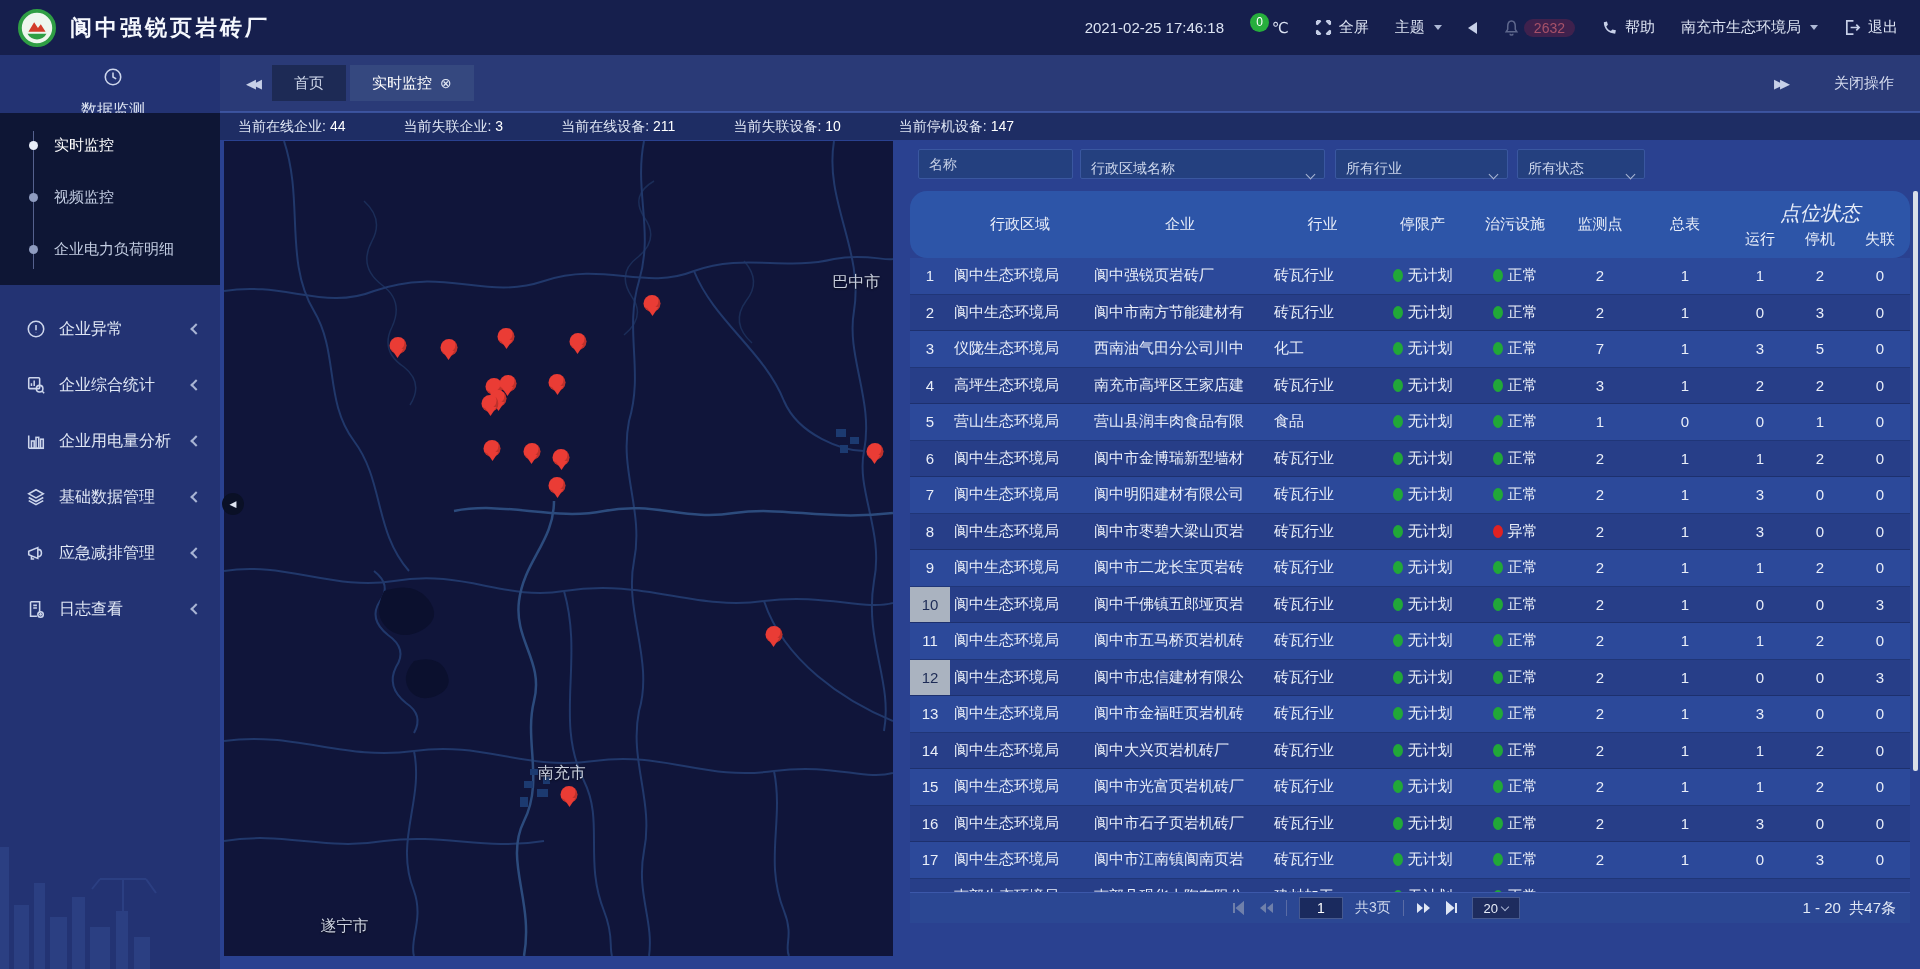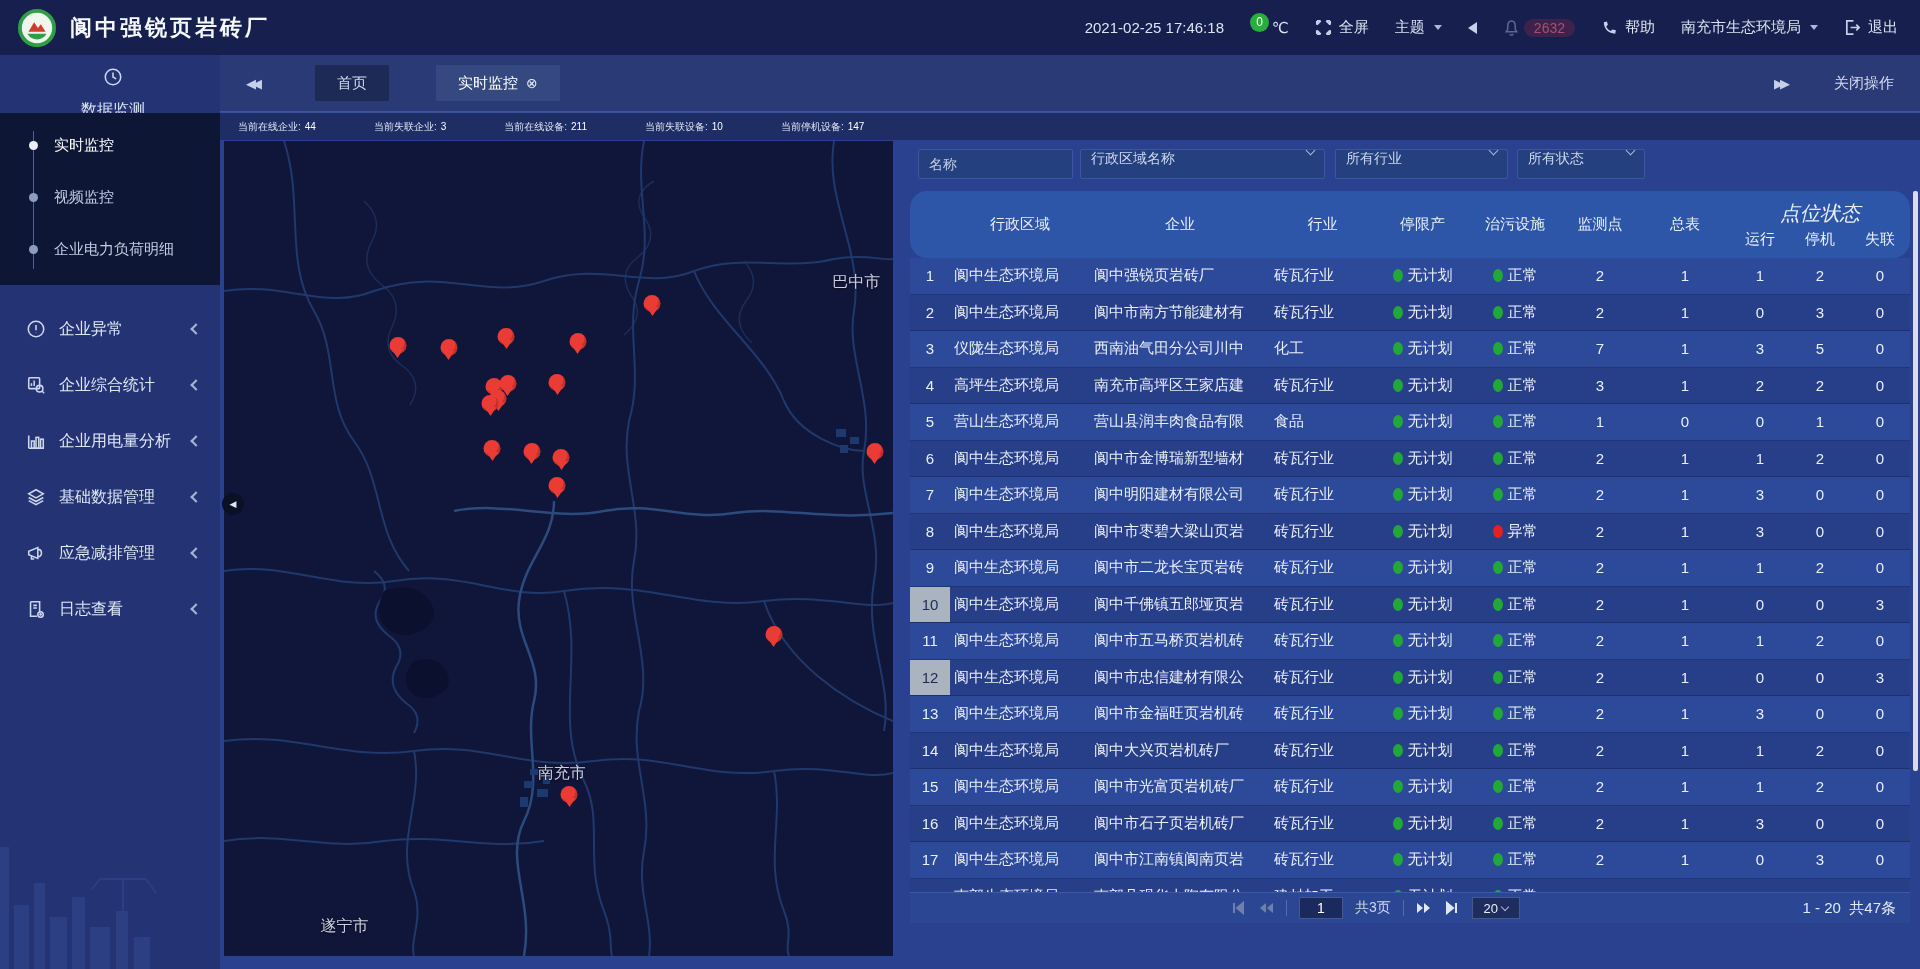--- a/index.html
+++ b/index.html
@@ -45,28 +45,28 @@
   .sb-collapsed-list { margin-top:16px; }
   .sb-collapsed-list .sb-row { height:56px; }
   .skyline { position:absolute; bottom:0; left:0; width:220px; height:150px; opacity:.55; pointer-events:none; }
 
   
   .main { position:absolute; left:220px; top:55px; right:0; bottom:0; }
   .tabbar { position:relative; height:57px; background:#2a3a77; border-bottom:1px solid #3d54a0;
             display:flex; align-items:center; padding-left:12px; }
   .tab-scroll { color:#c7d0e8; font-size:13px; letter-spacing:-4px; padding:0 14px; cursor:pointer; }
   .tab { height:36px; display:flex; align-items:center; gap:8px; padding:0 22px; font-size:15px;
-         color:#cfd7ea; background:#1d2a55; margin-right:4px; cursor:pointer;margin-left:43px; }
+         color:#cfd7ea; background:#1d2a55; margin-right:4px; cursor:pointer; }
   .tab.active { background:#35487f; color:#fff; }
   .tab-close { font-size:14px; color:#e2e8f5; }
   .tabbar-right { margin-left:auto; display:flex; align-items:center; gap:34px; padding-right:26px; }
   .close-ops { color:#d6dcef; font-size:15px; cursor:pointer; }
 
   .statsbar { height:28px; background:#1e2d64; border-top:1px solid #39519b; display:flex; align-items:center;
-              gap:58px; padding-left:18px; font-size:10px; color:#e2e8f5; }
+              gap:58px; padding-left:18px; font-size:14px; color:#e2e8f5; }
   .stat { white-space:nowrap; }
   .stat .lbl { color:#dfe6f4; }
   .stat .val { color:#ffffff; margin-left:4px; }
 
   
   .map { position:absolute; left:4px; top:86px; width:669px; height:815px; background:#10153a; overflow:hidden; }
   .map svg.roads { position:absolute; left:0; top:0; }
   .map-label { position:absolute; transform:translate(-50%,-50%); color:#c9cfdd; font-size:16px; white-space:nowrap;
                text-shadow:0 1px 2px rgba(0,0,0,.6); }
   .pin { position:absolute; width:17px; height:17px; background:#ea3c35; border-radius:50%;
@@ -74,21 +74,21 @@
   .pin::after { content:""; position:absolute; left:50%; top:12px; transform:translateX(-50%);
                 border:6px solid transparent; border-top:9px solid #ea3c35; }
   .collapse-btn { position:absolute; left:2px; top:438px; width:22px; height:22px; border-radius:50%;
                   background:#0a1026; color:#dfe5f2; display:flex; align-items:center; justify-content:center;
                   font-size:9px; cursor:pointer; z-index:10; }
 
   
   .right-panel { position:absolute; left:690px; top:86px; width:1000px; height:782px; }
   .filters { position:absolute; left:0; top:8px; height:30px; width:100%; }
   .f-box { position:absolute; top:0; height:30px; background:#24407f; border:1px solid #3a57a0; border-radius:2px;
-           color:#cdd7ec; font-size:14px; display:flex; align-items:flex-start; padding:0 10px; cursor:pointer;font-family:Liberation Serif, serif; }
+           color:#cdd7ec; font-size:14px; display:flex; align-items:flex-end; padding:0 10px; cursor:pointer;font-family:Liberation Serif, serif; }
   .f-box .fchev { margin-left:auto; width:7px; height:7px; border-right:1.5px solid #aab6d4; border-bottom:1.5px solid #aab6d4;
                   transform:rotate(45deg); margin-top:-3px; }
   .f-input { background:#24407f; border:1px solid #3a57a0; border-radius:2px; color:#e6ecf8; font-size:14px;
              padding:0 10px; height:30px; position:absolute; top:0; outline:none; }
   .f-input::placeholder { color:#c3cde4; }
 
   .tbl { position:absolute; left:0; top:50px; width:1000px; }
   .tbl-head { display:grid; grid-template-columns:40px 140px 180px 105px 95px 90px 80px 90px 180px;
               height:67px; background:#2d55a8; color:#e8edf8; font-size:15px;border-radius:17px; }
   .th { display:flex; align-items:center; justify-content:center; }

